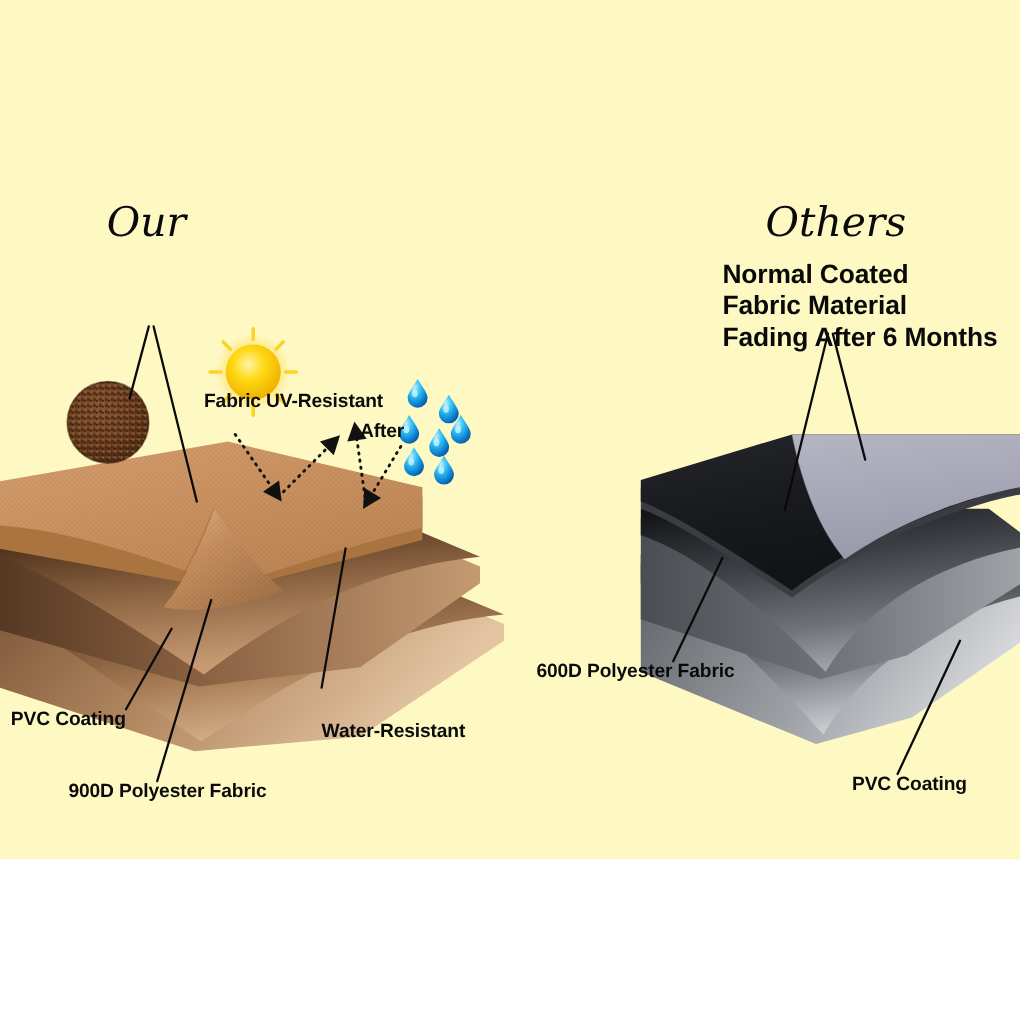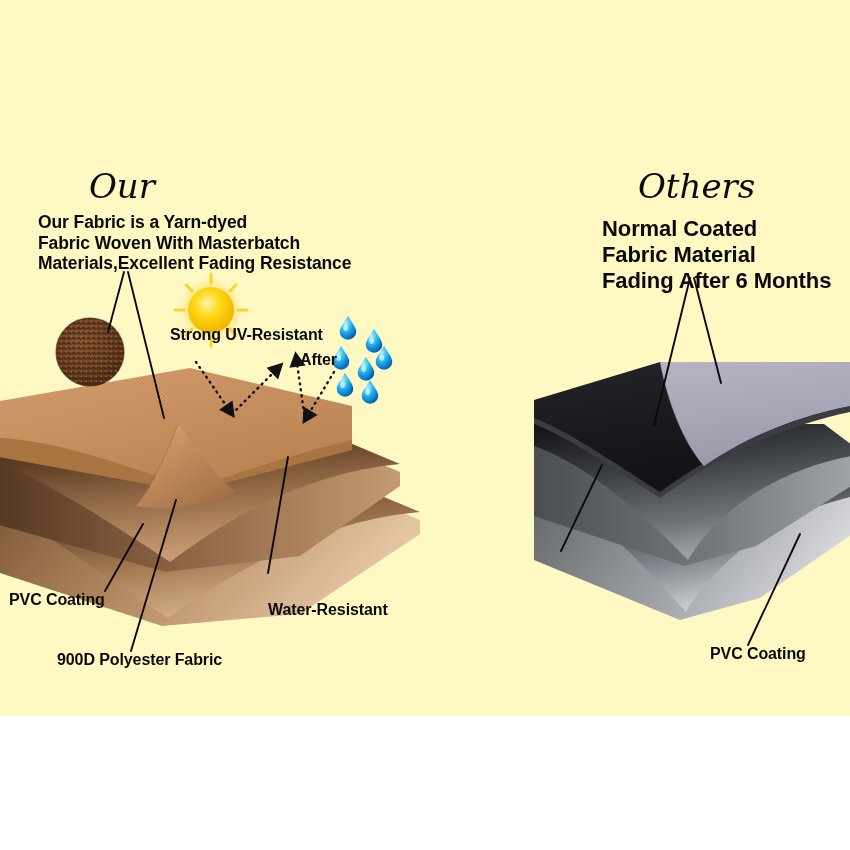--- a/index.html
+++ b/index.html
@@ -306,37 +306,35 @@
     <g stroke="#0a0a0a" stroke-width="1.9" fill="none" stroke-linecap="round">
       <line x1="690" y1="278" x2="654" y2="425"></line>
       <line x1="694" y1="278" x2="721" y2="383"></line>
       <line x1="561" y1="551" x2="602" y2="465"></line>
       <line x1="748" y1="645" x2="800" y2="534"></line>
     </g>
   </svg>
 
   <div class="script" style="left:89px; top:166px; font-size:34px;">Our</div>
 
-  <div class="txt" style="left:38px; top:212px; font-size:17.5px;">Our Fabric is a Yarn-dyed
-Fabric Woven With Masterbatch
-Materials,Excellent Fading Resistance</div>
-
-  <div class="txt" style="left:170px; top:326px; font-size:16px;">Strong UV-Resistant</div>
+
+  <div class="txt" style="left:170px; top:326px; font-size:16px;">Fabric UV-Resistant</div>
 
   <div class="txt" style="left:300px; top:351px; font-size:16px;">After</div>
 
   <div class="txt" style="left:9px; top:591px; font-size:16px;">PVC Coating</div>
 
   <div class="txt" style="left:57px; top:651px; font-size:16px;">900D Polyester Fabric</div>
 
   <div class="txt" style="left:268px; top:601px; font-size:16px;">Water-Resistant</div>
 
 
   <div class="script" style="left:622px; top:166px; font-size:34px;margin-left:16px;">Others</div>
 
   <div class="txt" style="left:602px; top:216px; font-size:22px;">Normal Coated
 Fabric Material
 Fading After 6 Months</div>
 
+  <div class="txt" style="left:447px; top:551px; font-size:16px;">600D Polyester Fabric</div>
 
   <div class="txt" style="left:710px; top:645px; font-size:16px;">PVC Coating</div>
 
 </div>
 
 </body></html>

